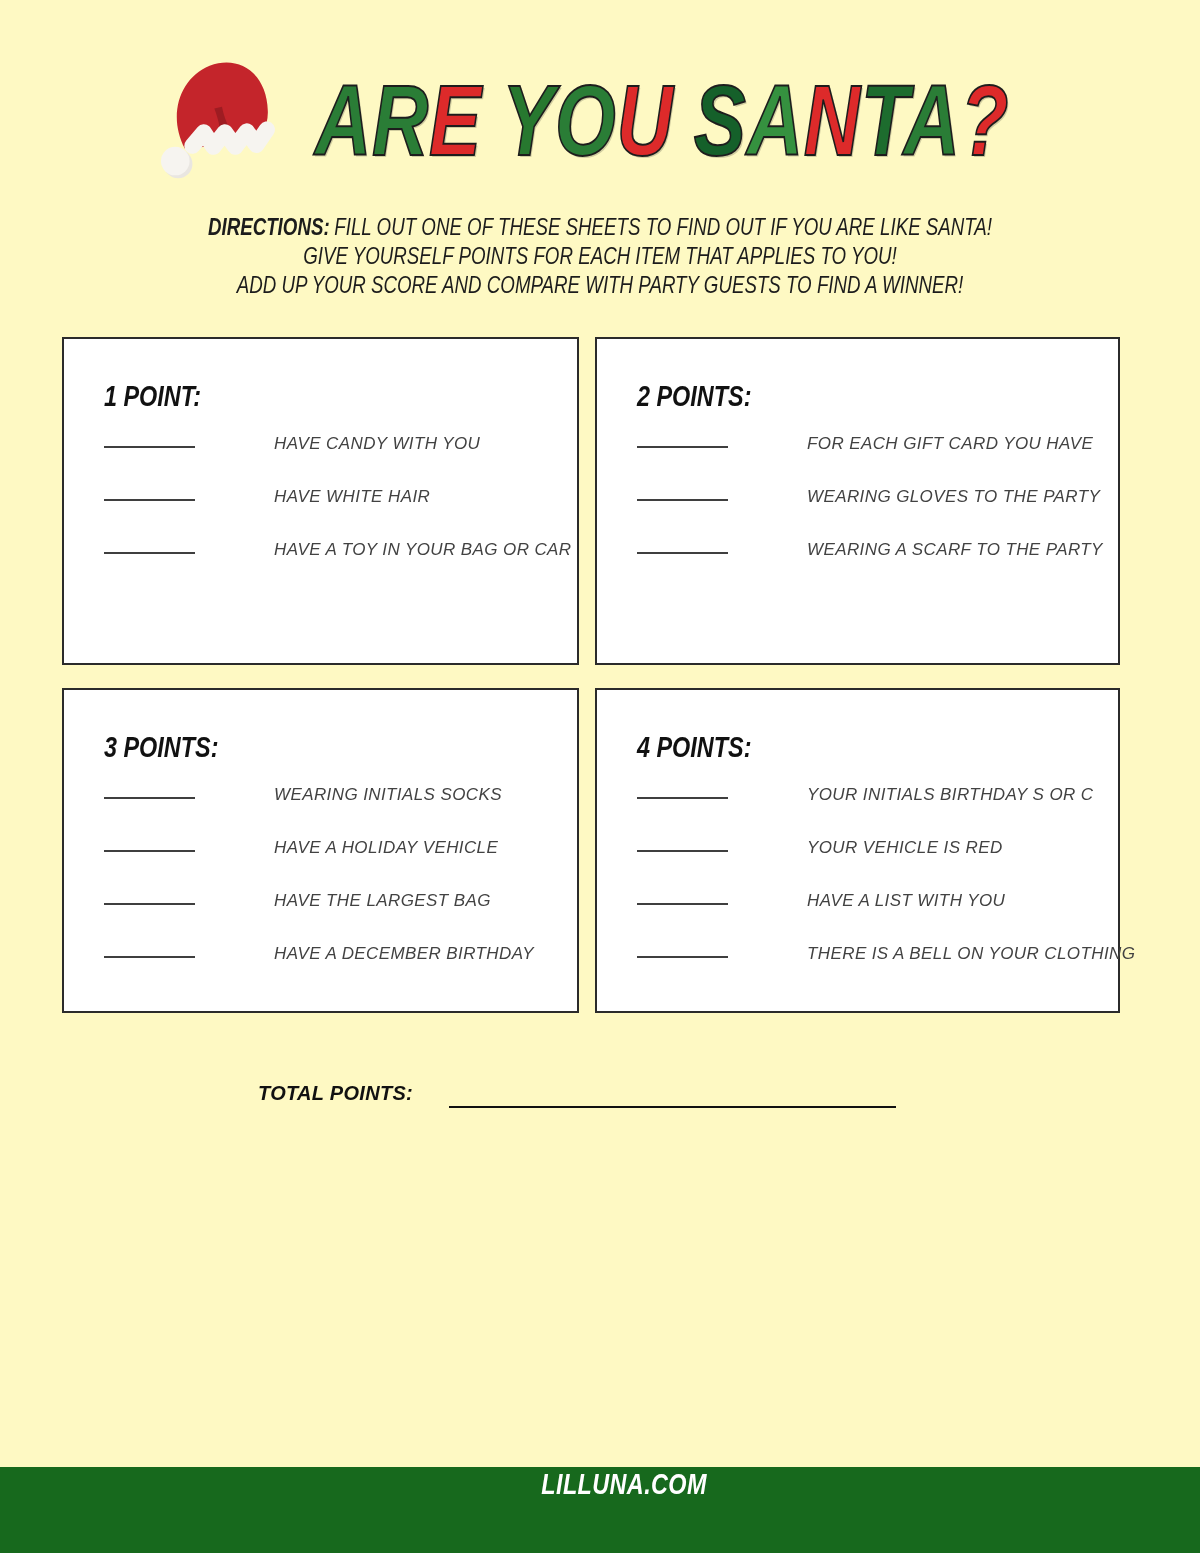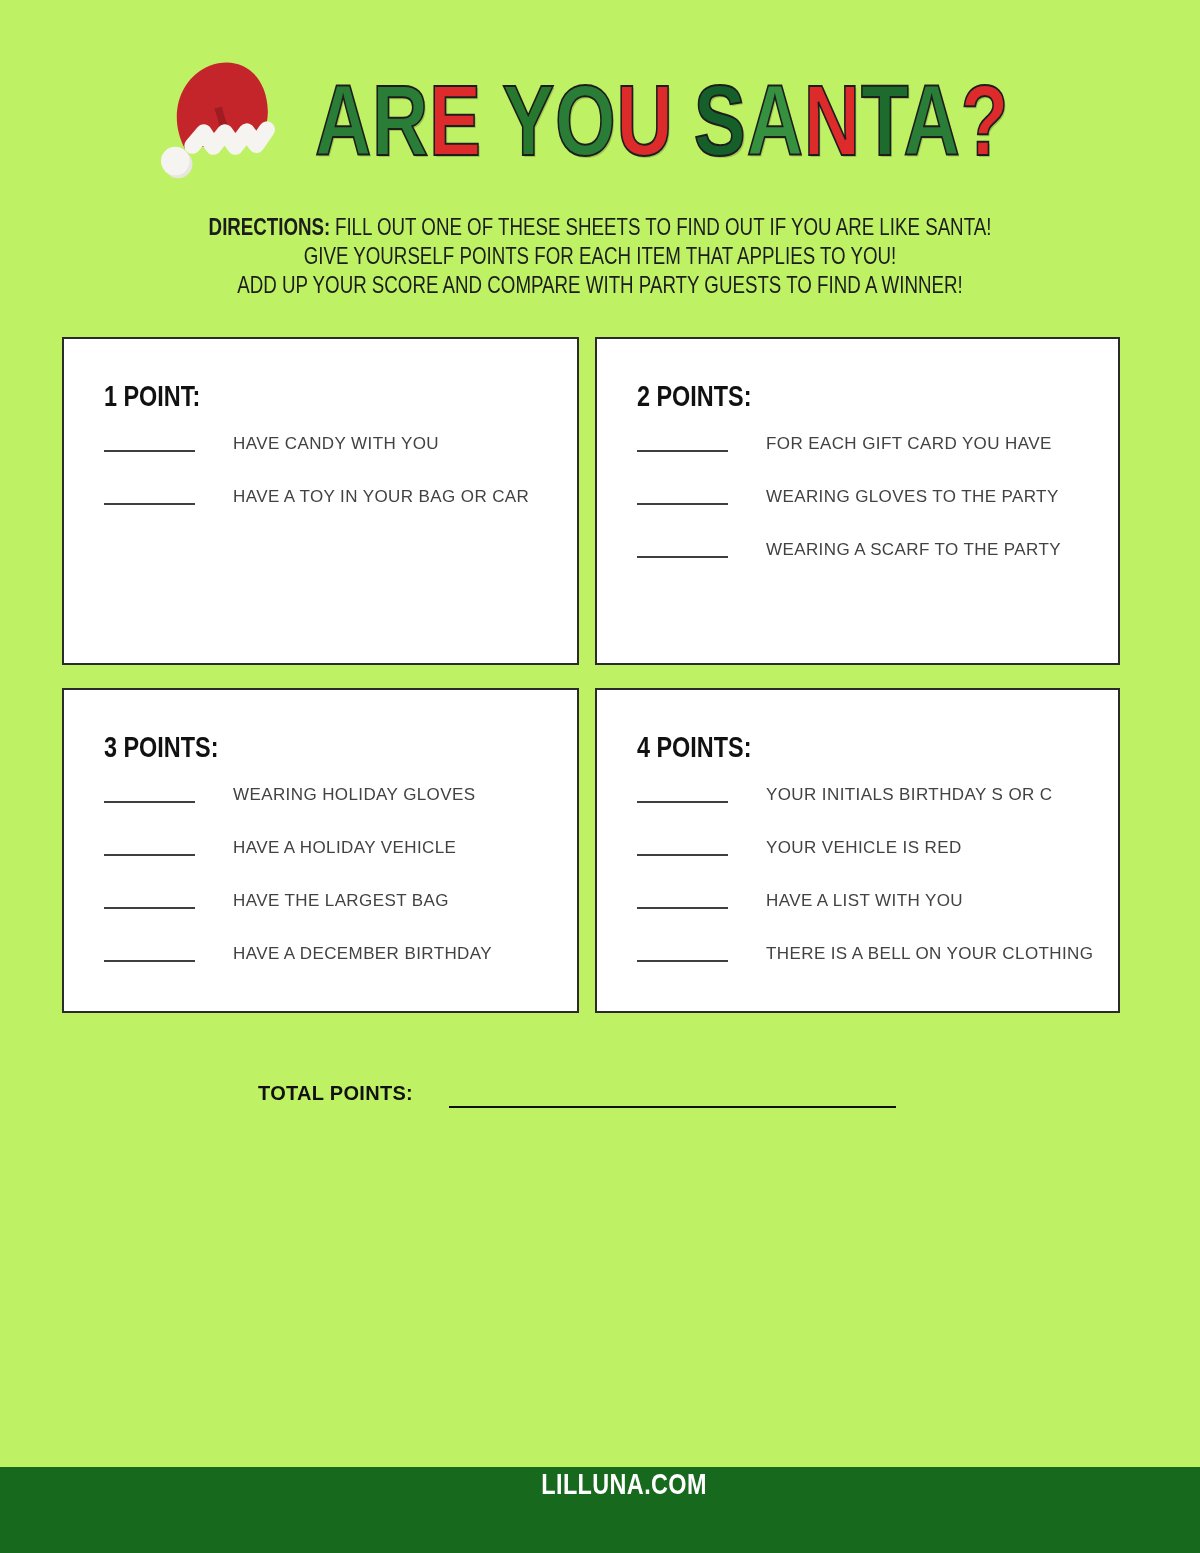--- a/index.html
+++ b/index.html
@@ -1,22 +1,23 @@
 <!DOCTYPE html>
 <html><head>
 <meta charset="utf-8">
 <style>
   html,body{margin:0;padding:0;background:#e8e8e8;}
   .page{
     position:relative;
     width:1200px;height:1553px;
     margin:0 auto;
-    background:#bef264;
+    background:#fef9c3;
     overflow:hidden;
     font-family:"Liberation Sans", sans-serif;
+    font-style:italic;
   }
 
   
   .title-row{
     position:absolute;top:50px;left:0;width:1200px;height:140px;
     display:flex;align-items:center;justify-content:center;
   }
   .hat-wrap{flex:0 0 auto;width:124px;height:140px;}
   .title-text{
     flex:0 0 auto;
@@ -52,22 +53,22 @@
     box-sizing:border-box;
     padding:42px 14px 0 40px;
   }
   .box-heading{
     display:inline-block;
     font-size:30px;line-height:30px;font-weight:700;color:#111;
     transform:scaleX(0.78);transform-origin:left center;
     margin-bottom:23px;white-space:nowrap;
   }
   .item{
-    display:flex;align-items:center;
-    height:20px;margin-bottom:33px;
+    display:flex;align-items:flex-start;
+    height:20px;margin-bottom:33px;gap:41px;
   }
   .blank{
     width:91px;border-bottom:2px solid #3f3f3f;
     height:12px;margin-right:38px;margin-bottom:-2px;
     flex:0 0 auto;
   }
   .item-label{
     font-size:17px;line-height:20px;color:#424242;
     letter-spacing:0.4px;white-space:nowrap;
   }
@@ -129,20 +130,24 @@
   <div class="boxes-grid">
 
     <div class="box">
       <span class="box-heading">1 POINT:</span>
       <div class="item">
         <span class="blank"></span>
         <span class="item-label">HAVE CANDY WITH YOU</span>
       </div>
       <div class="item">
         <span class="blank"></span>
+        <span class="item-label">HAVE WHITE HAIR</span>
+      </div>
+      <div class="item">
+        <span class="blank"></span>
         <span class="item-label">HAVE A TOY IN YOUR BAG OR CAR</span>
       </div>
     </div>
 
     <div class="box">
       <span class="box-heading">2 POINTS:</span>
       <div class="item">
         <span class="blank"></span>
         <span class="item-label">FOR EACH GIFT CARD YOU HAVE</span>
       </div>
@@ -153,21 +158,21 @@
       <div class="item">
         <span class="blank"></span>
         <span class="item-label">WEARING A SCARF TO THE PARTY</span>
       </div>
     </div>
 
     <div class="box">
       <span class="box-heading">3 POINTS:</span>
       <div class="item">
         <span class="blank"></span>
-        <span class="item-label">WEARING HOLIDAY GLOVES</span>
+        <span class="item-label">WEARING INITIALS SOCKS</span>
       </div>
       <div class="item">
         <span class="blank"></span>
         <span class="item-label">HAVE A HOLIDAY VEHICLE</span>
       </div>
       <div class="item">
         <span class="blank"></span>
         <span class="item-label">HAVE THE LARGEST BAG</span>
       </div>
       <div class="item">

